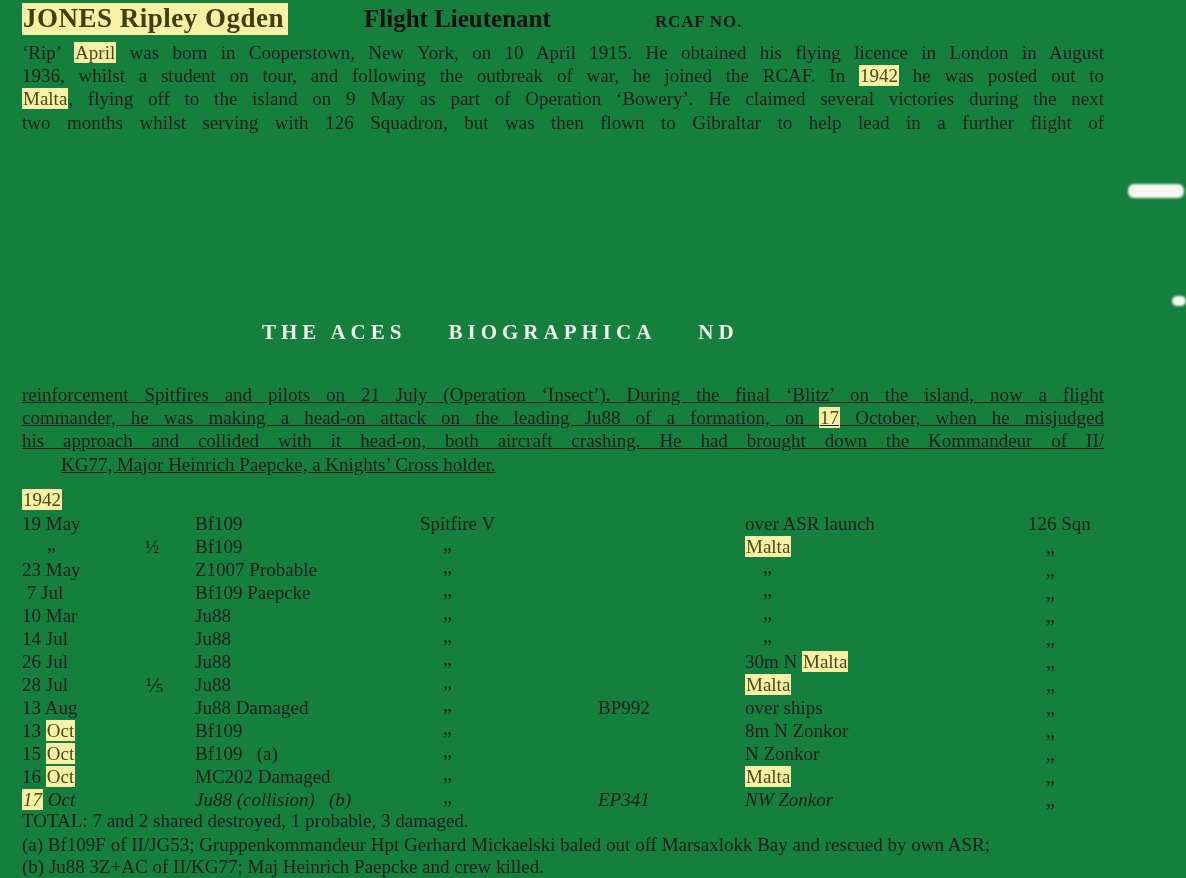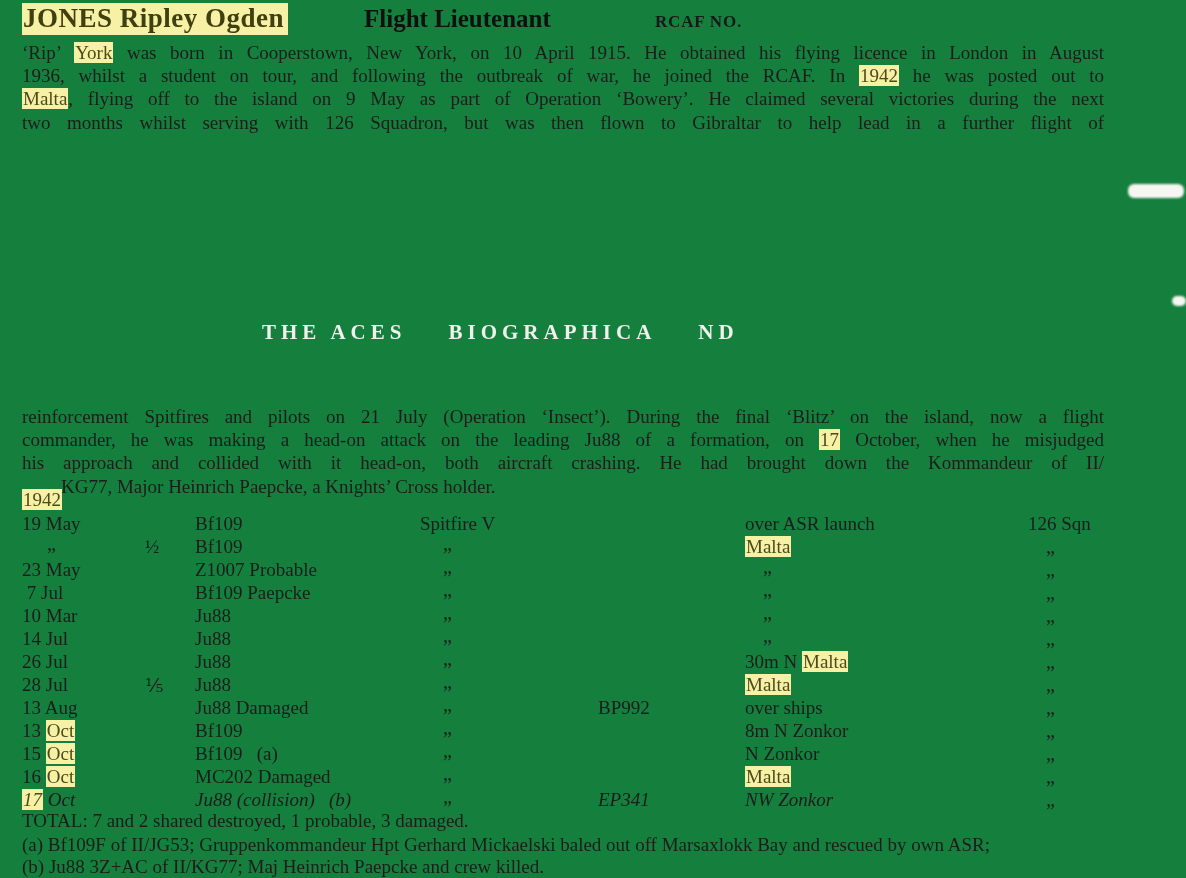--- a/index.html
+++ b/index.html
@@ -25,21 +25,21 @@
     position:absolute;left:364px;top:5px;
     font-size:25px;font-weight:bold;color:#101010;white-space:nowrap;
   }
   .hdr-svc{
     position:absolute;left:655px;top:12px;
     font-size:17px;font-weight:bold;letter-spacing:.8px;color:#181818;white-space:nowrap;
   }
   
   .para{position:absolute;left:22px;width:1082px;font-size:19px;}
   #para1{top:41px;}
-  #para2{top:405px;}
+  #para2{top:383px;text-decoration:underline;}
   .tline{
     text-align:justify;
     text-align-last:justify;
     line-height:23.2px;
     white-space:normal;
   }
   .tline.no-stretch{text-align-last:left;margin-left:39px;}
   .hl{
     background:#f6f1a4;
     color:#4b4a1e;
@@ -91,21 +91,21 @@
 </head>
 <body>
 
 <div class="page">
 
   <div class="hdr-name">JONES Ripley Ogden</div>
   <div class="hdr-rank">Flight Lieutenant</div>
   <div class="hdr-svc">RCAF NO.</div>
 
   <div class="para" id="para1">
-      <div class="tline"><span>‘Rip’ </span><span class="hl">York</span><span> was born in Cooperstown, New York, on 10 April 1915. He obtained his flying licence in London in August</span></div>
+      <div class="tline"><span>‘Rip’ </span><span class="hl">April</span><span> was born in Cooperstown, New York, on 10 April 1915. He obtained his flying licence in London in August</span></div>
       <div class="tline"><span>1936, whilst a student on tour, and following the outbreak of war, he joined the RCAF. In </span><span class="hl">1942</span><span> he was posted out to</span></div>
       <div class="tline"><span class="hl">Malta</span><span>, flying off to the island on 9 May as part of Operation ‘Bowery’. He claimed several victories during the next</span></div>
       <div class="tline"><span>two months whilst serving with 126 Squadron, but was then flown to Gibraltar to help lead in a further flight of</span></div>
     </div>
   <div class="para" id="para2">
       <div class="tline"><span>reinforcement Spitfires and pilots on 21 July (Operation ‘Insect’). During the final ‘Blitz’ on the island, now a flight</span></div>
       <div class="tline"><span>commander, he was making a head-on attack on the leading Ju88 of a formation, on </span><span class="hl">17</span><span> October, when he misjudged</span></div>
       <div class="tline"><span>his approach and collided with it head-on, both aircraft crashing. He had brought down the Kommandeur of II/</span></div>
       <div class="tline no-stretch"><span>KG77, Major Heinrich Paepcke, a Knights’ Cross holder.</span></div>
     </div>

